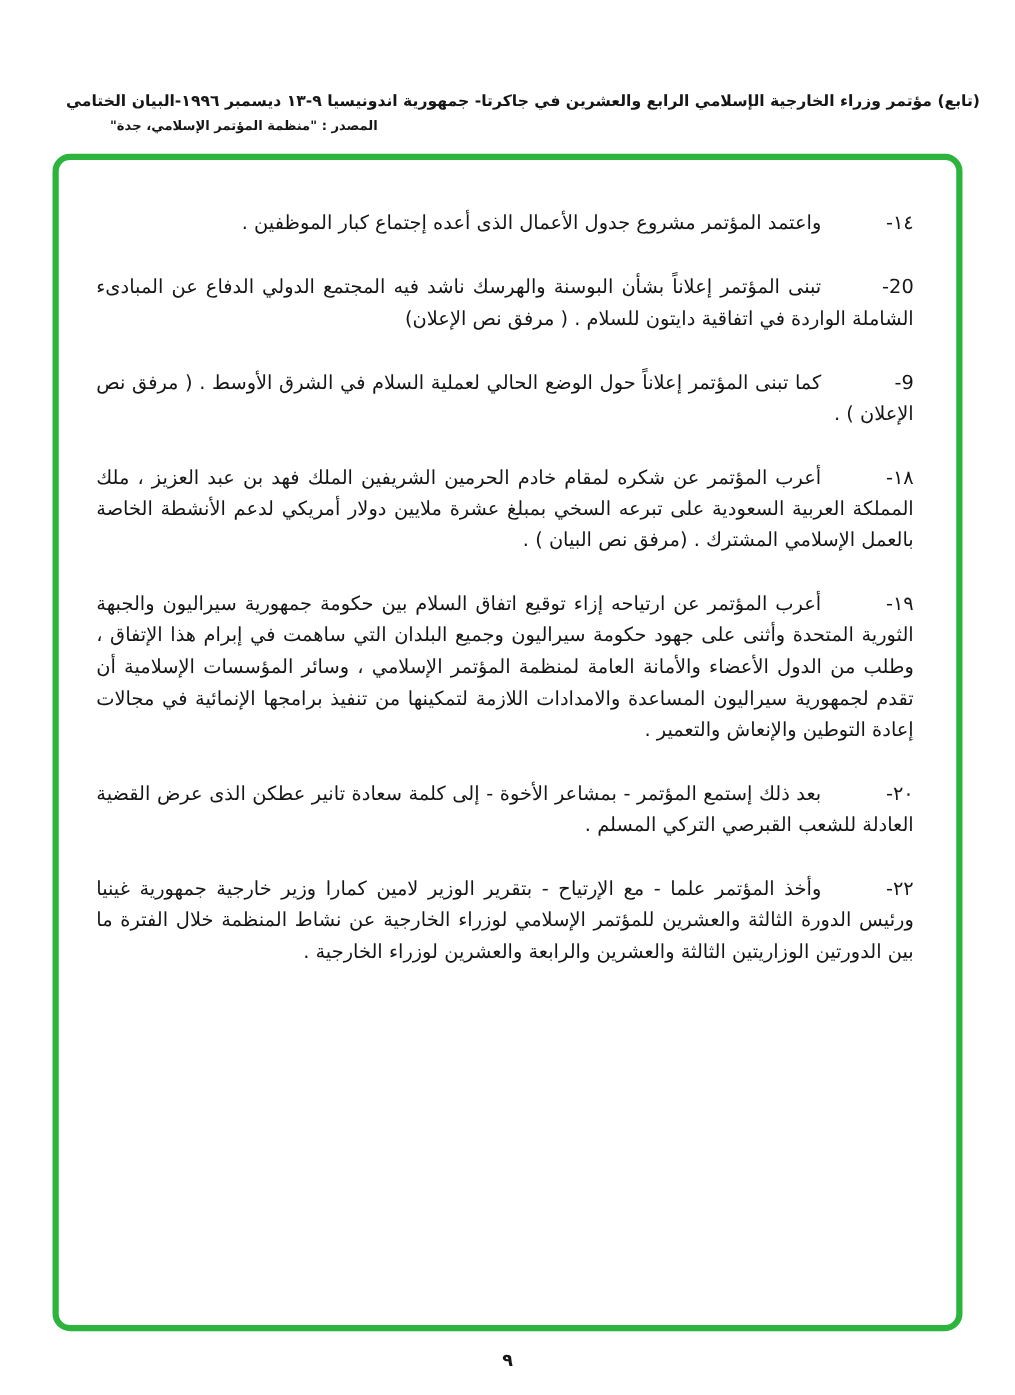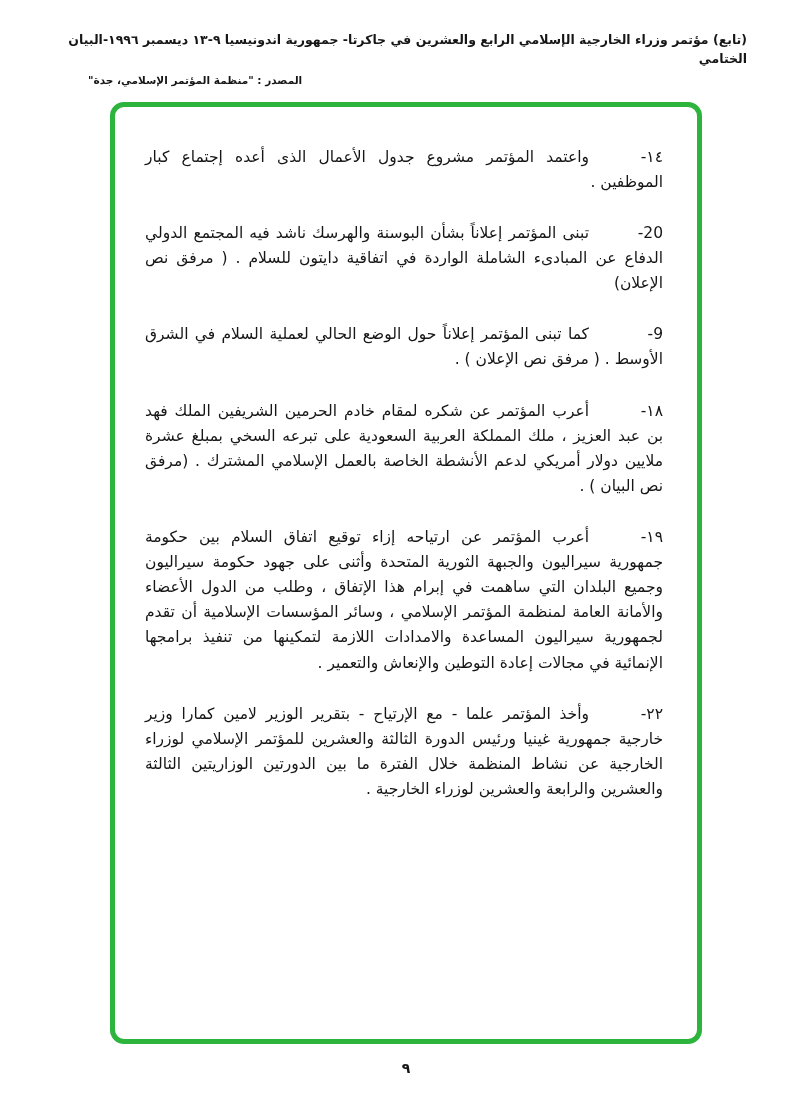--- a/index.html
+++ b/index.html
@@ -11,41 +11,42 @@
     color: #161616;
     overflow: hidden;
   }
   .page {
     position: relative;
     width: 812px;
     height: 1116px;
   }
   .doc-header {
     direction: rtl;
-    padding: 30px 65px 0 42px;
+    padding: 30px 28px 0 42px;
+    margin-top: 41px;
   }
   .header-line1 {
     font-size: 12.5px;
     font-weight: bold;
     text-align: right;
     line-height: 1.55;
     letter-spacing: 0.2px;
   }
   .header-line2 {
     font-size: 10.5px;
     font-weight: bold;
     text-align: left;
     padding-left: 46px;
     margin-top: 5px;
   }
   .content-box {
     box-sizing: border-box;
     direction: rtl;
     margin: 16px auto 0 auto;
-    width: 592px;
+    width: 728px;
     height: 942px;
     border: 5px solid #2cb43c;
     border-radius: 14px;
     padding: 38px 34px 18px 30px;
     background: #ffffff;
   }
   .para {
     margin: 0 0 26px 0;
     font-size: 15.5px;
     line-height: 1.62;
@@ -80,20 +81,21 @@
 
 
     <p class="para"><span class="pnum">20-</span><span>تبنى المؤتمر إعلاناً بشأن البوسنة والهرسك ناشد فيه المجتمع الدولي الدفاع عن المبادىء الشاملة الواردة في اتفاقية دايتون للسلام . ( مرفق نص الإعلان)</span></p>
 
     <p class="para"><span class="pnum">9-</span><span>كما تبنى المؤتمر إعلاناً حول الوضع الحالي لعملية السلام في الشرق الأوسط . ( مرفق نص الإعلان ) .</span></p>
 
     <p class="para"><span class="pnum">١٨-</span><span>أعرب المؤتمر عن شكره لمقام خادم الحرمين الشريفين الملك فهد بن عبد العزيز ، ملك المملكة العربية السعودية على تبرعه السخي بمبلغ عشرة ملايين دولار أمريكي لدعم الأنشطة الخاصة بالعمل الإسلامي المشترك . (مرفق نص البيان ) .</span></p>
 
     <p class="para"><span class="pnum">١٩-</span><span>أعرب المؤتمر عن ارتياحه إزاء توقيع اتفاق السلام بين حكومة جمهورية سيراليون والجبهة الثورية المتحدة وأثنى على جهود حكومة سيراليون وجميع البلدان التي ساهمت في إبرام هذا الإتفاق ، وطلب من الدول الأعضاء والأمانة العامة لمنظمة المؤتمر الإسلامي ، وسائر المؤسسات الإسلامية أن تقدم لجمهورية سيراليون المساعدة والامدادات اللازمة لتمكينها من تنفيذ برامجها الإنمائية في مجالات إعادة التوطين والإنعاش والتعمير .</span></p>
 
+    <p class="para"><span class="pnum">٢٠-</span><span>بعد ذلك إستمع المؤتمر - بمشاعر الأخوة - إلى كلمة سعادة تانير عطكن الذى عرض القضية العادلة للشعب القبرصي التركي المسلم .</span></p>
 
 
     <p class="para"><span class="pnum">٢٢-</span><span>وأخذ المؤتمر علما - مع الإرتياح - بتقرير الوزير لامين كمارا وزير خارجية جمهورية غينيا ورئيس الدورة الثالثة والعشرين للمؤتمر الإسلامي لوزراء الخارجية عن نشاط المنظمة خلال الفترة ما بين الدورتين الوزاريتين الثالثة والعشرين والرابعة والعشرين لوزراء الخارجية .</span></p>
 
   </div>
 
   <div class="page-number">٩</div>
 
 </div>
 

